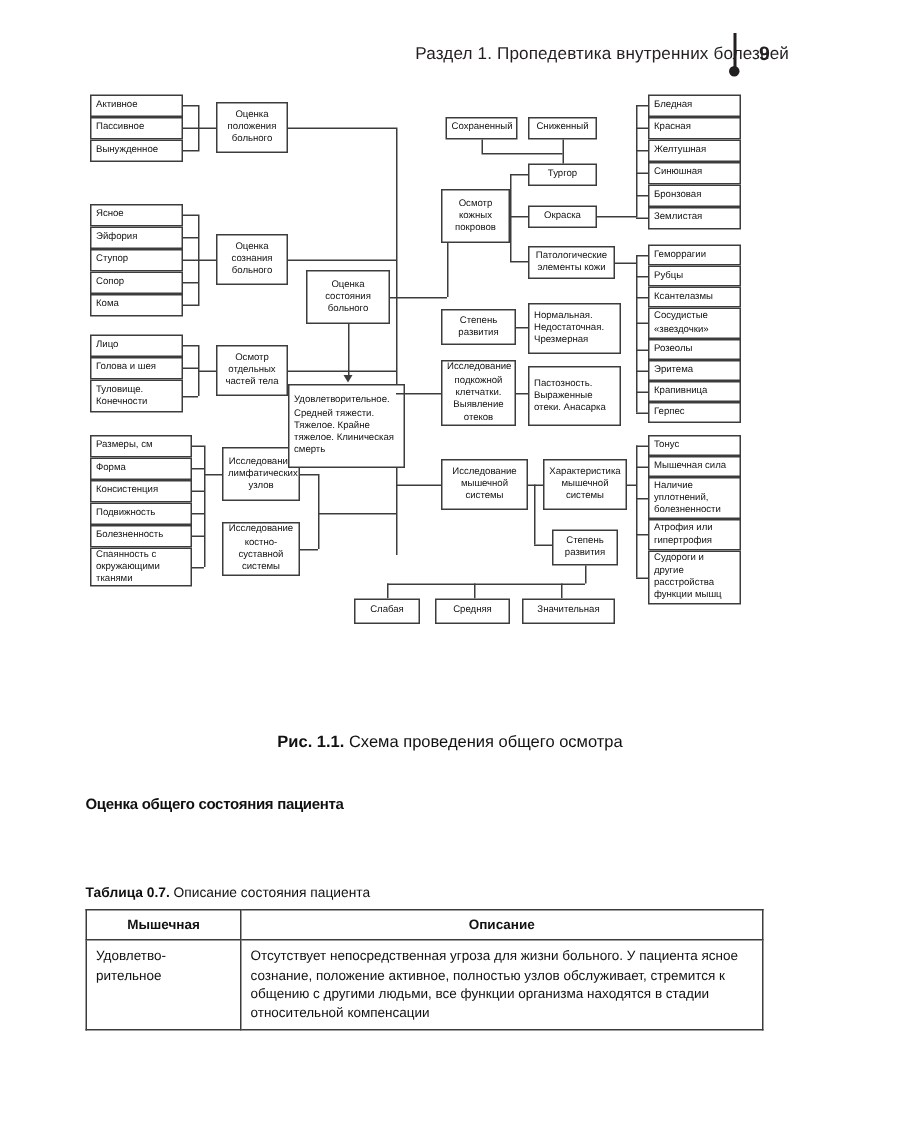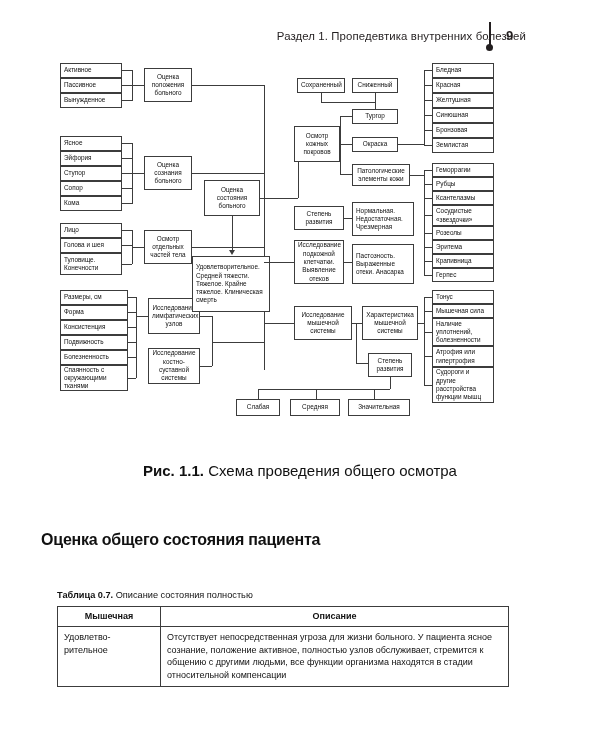--- a/index.html
+++ b/index.html
@@ -50,34 +50,34 @@
   .lnh{height:1px;}
   .lnv{width:1px;}
   .arrow{
     position:absolute;width:0;height:0;
     border-left:3px solid transparent;border-right:3px solid transparent;
     border-top:5px solid #3c3c3c;
   }
 
   
   .figcap{
-    position:absolute;left:0;top:462px;width:600px;text-align:center;
-    font-size:15px;color:#111;
+    position:absolute;left:0;top:489px;width:600px;text-align:center;
+    font-size:11px;color:#111;
   }
   .figcap b{font-weight:bold;}
 
   
   .h1{
     position:absolute;left:57px;top:495px;
     font-size:21px;font-style:italic;font-weight:normal;
     color:#111;letter-spacing:.2px;
   }
   .h2{
-    position:absolute;left:41px;top:531px;
-    font-size:16px;font-weight:bold;color:#111;letter-spacing:-.2px;
+    position:absolute;left:57px;top:531px;
+    font-size:10px;font-weight:bold;color:#111;letter-spacing:-.2px;
   }
   .para{
     position:absolute;left:57px;top:550px;width:452px;
     font-family:"Liberation Serif", serif;
     font-size:11.6px;line-height:1.30;color:#111;text-align:justify;
     text-indent:22px;
   }
 
   
   .tabcap{
@@ -390,21 +390,21 @@
    </div>
   </div>
 
   <div class="figcap">
     <b>Рис. 1.1.</b><span> Схема проведения общего осмотра</span>
   </div>
 
   <div class="h2">Оценка общего состояния пациента</div>
 
   <div class="tabcap">
-    <b>Таблица 0.7.</b><span> Описание состояния полностью</span>
+    <b>Таблица 0.7.</b><span> Описание состояния пациента</span>
   </div>
 
   <table class="tbl">
     <thead>
       <tr>
         <th class="c1">Мышечная</th>
         <th>Описание</th>
       </tr>
     </thead>
     <tbody>

